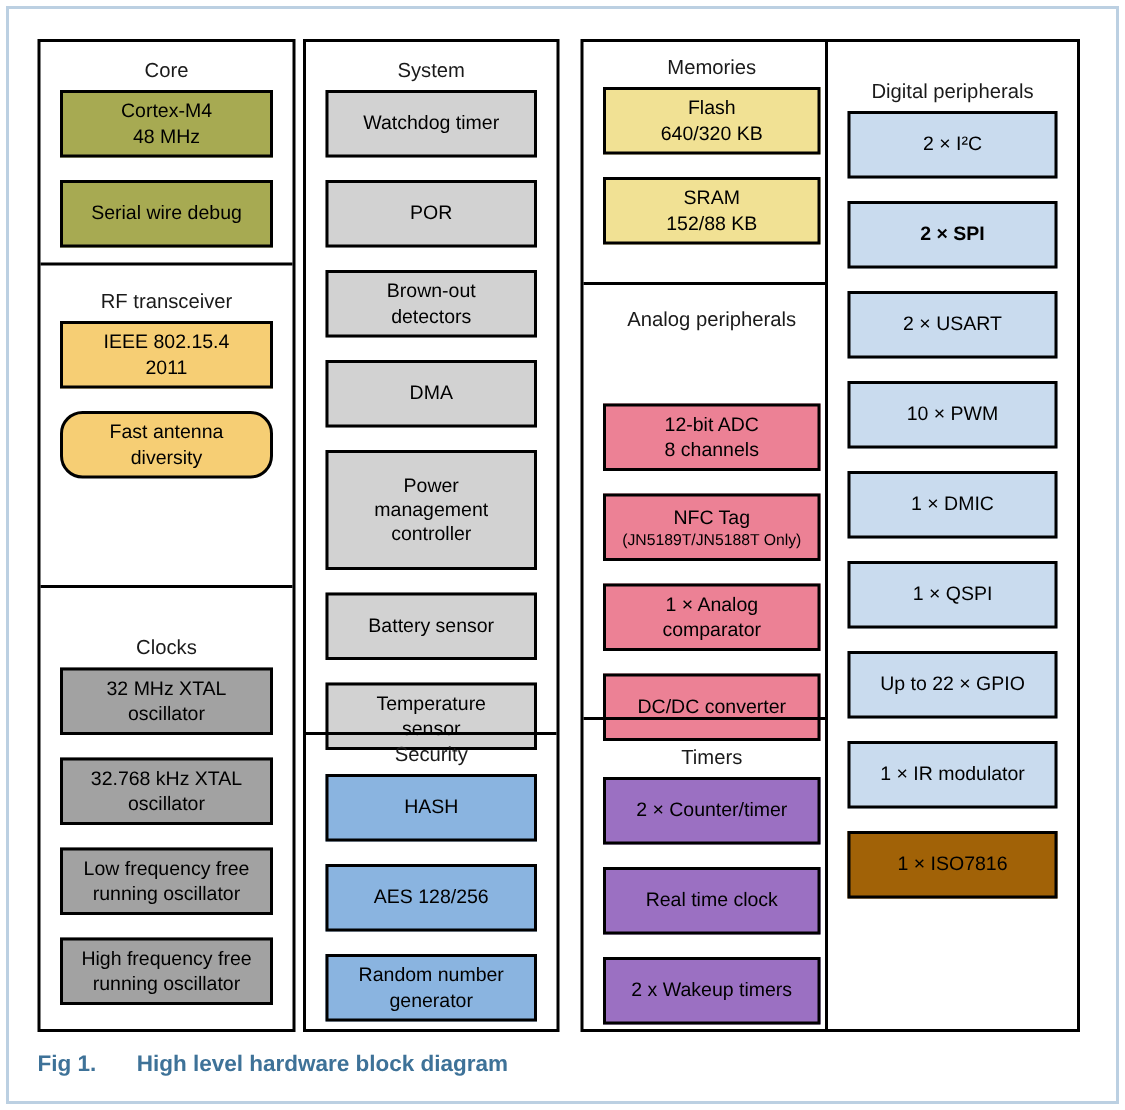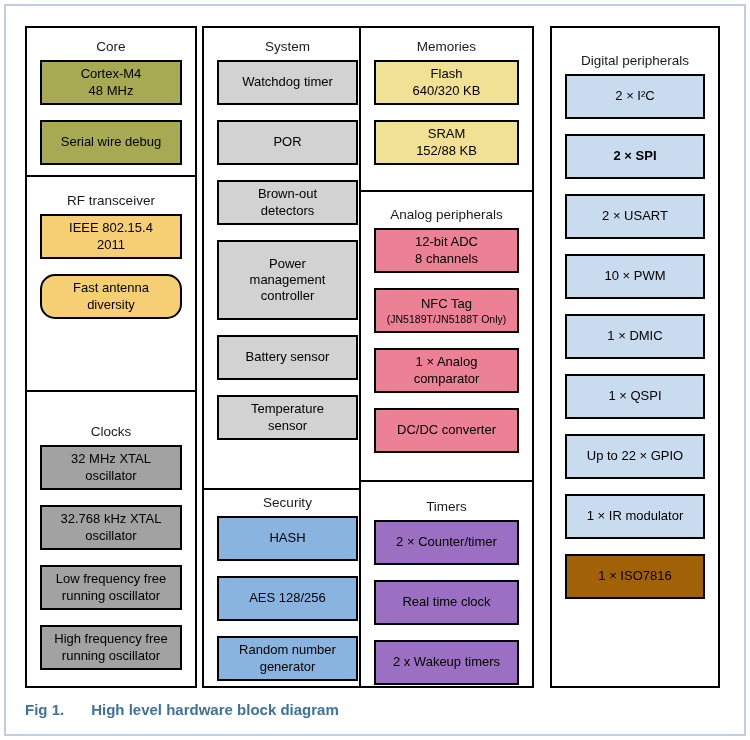--- a/index.html
+++ b/index.html
@@ -98,20 +98,23 @@
         <div class="box" style="background: rgb(210, 210, 210); height: 45px;">
           <span class="box-label">Watchdog timer</span>
         </div>
         <div class="box" style="background: rgb(210, 210, 210); height: 45px;">
           <span class="box-label">POR</span>
         </div>
         <div class="box" style="background: rgb(210, 210, 210); height: 45px;">
           <span class="box-label">Brown-out
 detectors</span>
         </div>
+        <div class="box" style="background: rgb(210, 210, 210); height: 45px;">
+          <span class="box-label">DMA</span>
+        </div>
         <div class="box" style="background: rgb(210, 210, 210); height: 80px;">
           <span class="box-label">Power
 management
 controller</span>
         </div>
         <div class="box" style="background: rgb(210, 210, 210); height: 45px;">
           <span class="box-label">Battery sensor</span>
         </div>
         <div class="box" style="background: rgb(210, 210, 210); height: 45px;">
           <span class="box-label">Temperature
@@ -125,35 +128,35 @@
         </div>
         <div class="box" style="background: rgb(138, 180, 224); height: 45px;">
           <span class="box-label">AES 128/256</span>
         </div>
         <div class="box" style="background: rgb(138, 180, 224); height: 45px;">
           <span class="box-label">Random number
 generator</span>
         </div>
       </div>
     </div>
-    <div class="column" style="left: 334px; width: 175px;">
+    <div class="column" style="left: 362px; width: 175px; justify-content: flex-end;">
       <div class="section" style="height: 162px;">
         <div class="section-header" style="height: 32px;">Memories</div>
         <div class="box" style="background: rgb(241, 225, 148); height: 45px;">
           <span class="box-label">Flash
 640/320 KB</span>
         </div>
         <div class="box" style="background: rgb(241, 225, 148); height: 45px;">
           <span class="box-label">SRAM
 152/88 KB</span>
         </div>
       </div>
       <div class="section" style="height: 290px;">
         <div class="section-header" style="height: 36px;">Analog peripherals</div>
-        <div class="box" style="background: rgb(236, 129, 149); height: 45px;">
+        <div class="box" style="background: rgb(236, 129, 149); height: 45px; margin-top: 43px;">
           <span class="box-label">12-bit ADC
 8 channels</span>
         </div>
         <div class="box" style="background: rgb(236, 129, 149); height: 45px;">
           <span class="box-label">NFC Tag</span>
           <span class="box-sublabel">(JN5189T/JN5188T Only)</span>
         </div>
         <div class="box" style="background: rgb(236, 129, 149); height: 45px;">
           <span class="box-label">1 × Analog
 comparator</span>

